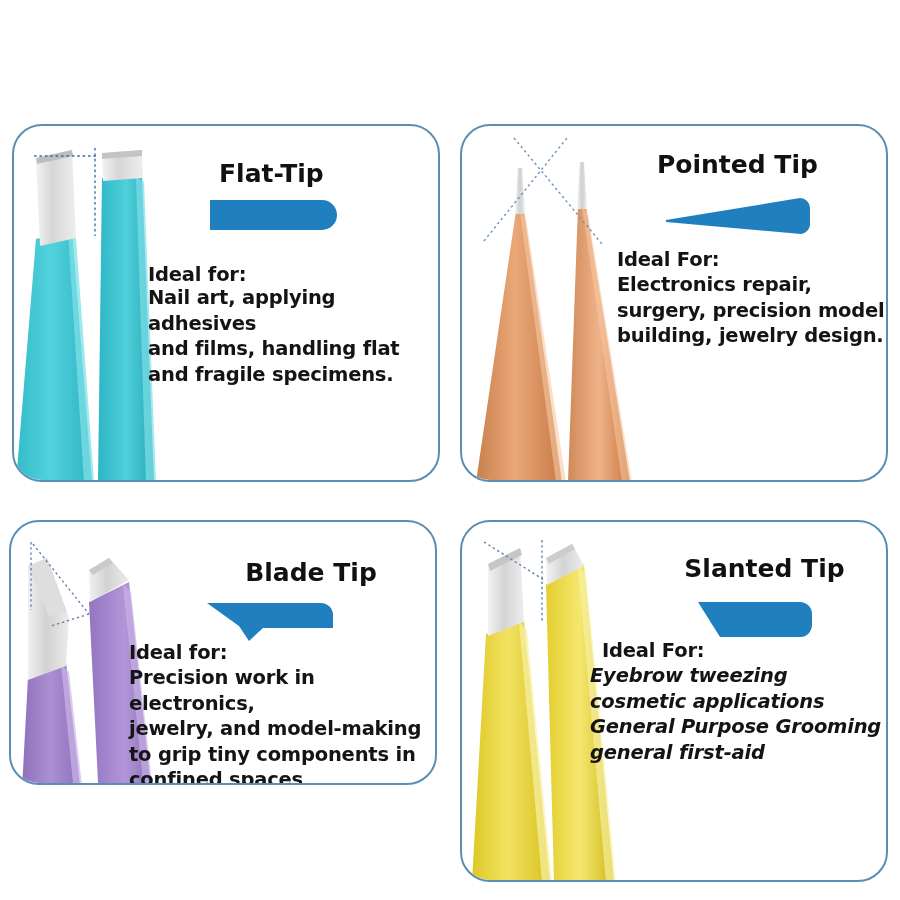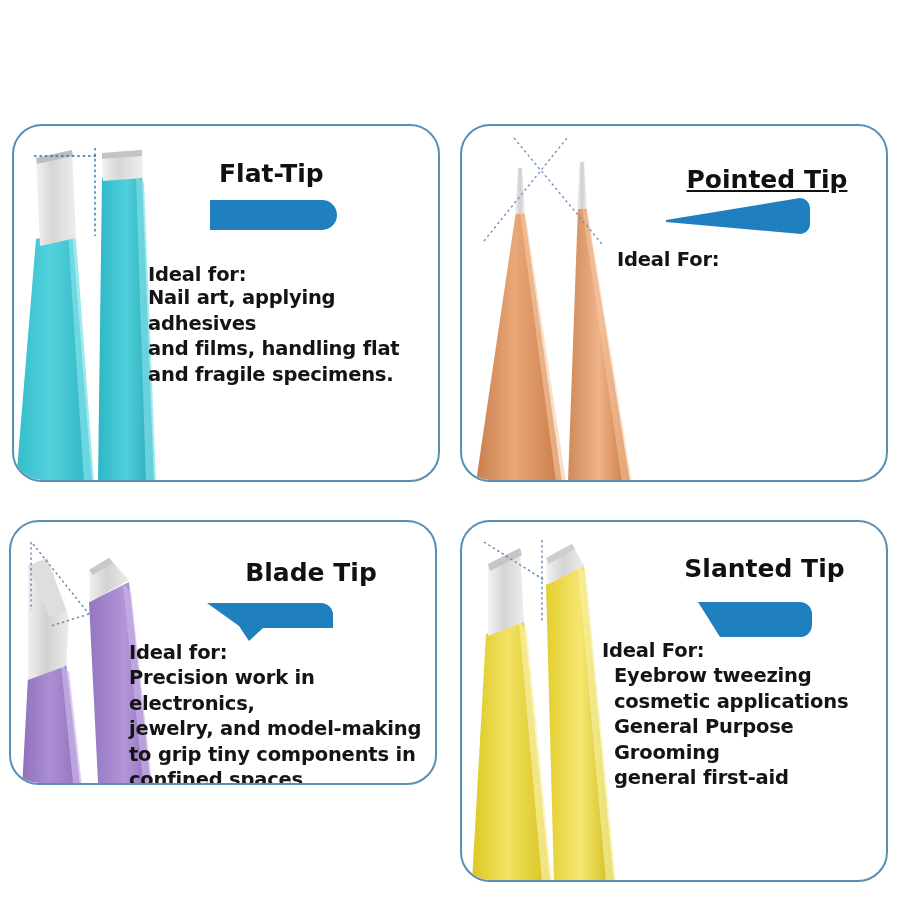--- a/index.html
+++ b/index.html
@@ -152,27 +152,30 @@
       <polygon points="116,80 124,80 168,356 106,356" fill="url(#ptHandleB)"></polygon>
       <polygon points="120,81 126,88 170,356 160,356" fill="#f7c9a4" opacity="0.55"></polygon>
       <polygon points="118,36 122,36 125,83 115,83" fill="url(#ptMetal)"></polygon>
 
       <g stroke="#6f90c0" stroke-width="1.4" stroke-dasharray="2.4 3" fill="none">
         <line x1="22" y1="115" x2="105" y2="12"></line>
         <line x1="52" y1="12" x2="140" y2="118"></line>
       </g>
     </svg>
 
-    <div class="panel-title" style="left:195px; top:39px; width:220px; text-align:center;text-decoration:underline;">Pointed Tip</div>
+    <div class="panel-title" style="left:195px; top:24px; width:220px; ">Pointed Tip</div>
 
     <svg class="blue-shape" style="left:200px; top:62px;" width="160" height="50" viewBox="0 0 160 50">
       <path d="M4,32 L138,10 A10,10 0 0 1 148,20 L148,37 A10,10 0 0 1 139,46 L4,34 Z" fill="#1f7fbf"></path>
     </svg>
 
     <div class="ideal-block" style="left:155px; top:121px;">Ideal For:</div>
+    <div class="ideal-block" style="left:155px; top:146px;">Electronics repair,
+surgery, precision model
+building, jewelry design.</div>
   </div>
 
   <div class="panel bl">
 
     <svg class="tweezer-art" style="left:0px; top:0px;" width="200" height="360" viewBox="0 0 200 360">
       <defs>
         <linearGradient id="bladeHandleA" x1="0" y1="0" x2="1" y2="0">
           <stop offset="0%" stop-color="#8a6cb8"></stop>
           <stop offset="45%" stop-color="#ab8fd2"></stop>
           <stop offset="100%" stop-color="#8466b4"></stop>
@@ -261,19 +264,19 @@
       </g>
     </svg>
 
     <div class="panel-title" style="left:190px; top:32px; width:225px; text-align:center;">Slanted Tip</div>
 
     <svg class="blue-shape" style="left:196px; top:70px;" width="165" height="50" viewBox="0 0 165 50">
       <path d="M40,10 L142,10 A12,12 0 0 1 154,22 L154,33 A12,12 0 0 1 143,45 L62,45 Z" fill="#1f7fbf"></path>
     </svg>
 
     <div class="ideal-block" style="left:140px; top:116px;">Ideal For:</div>
-    <div class="ideal-block" style="left:152px; top:141px;">Eyebrow tweezing
+    <div class="ideal-block" style="left:128px; top:141px;font-style:italic;">Eyebrow tweezing
 cosmetic applications
 General Purpose Grooming
 general first-aid</div>
   </div>
 
 </div>
 
 </body></html>

